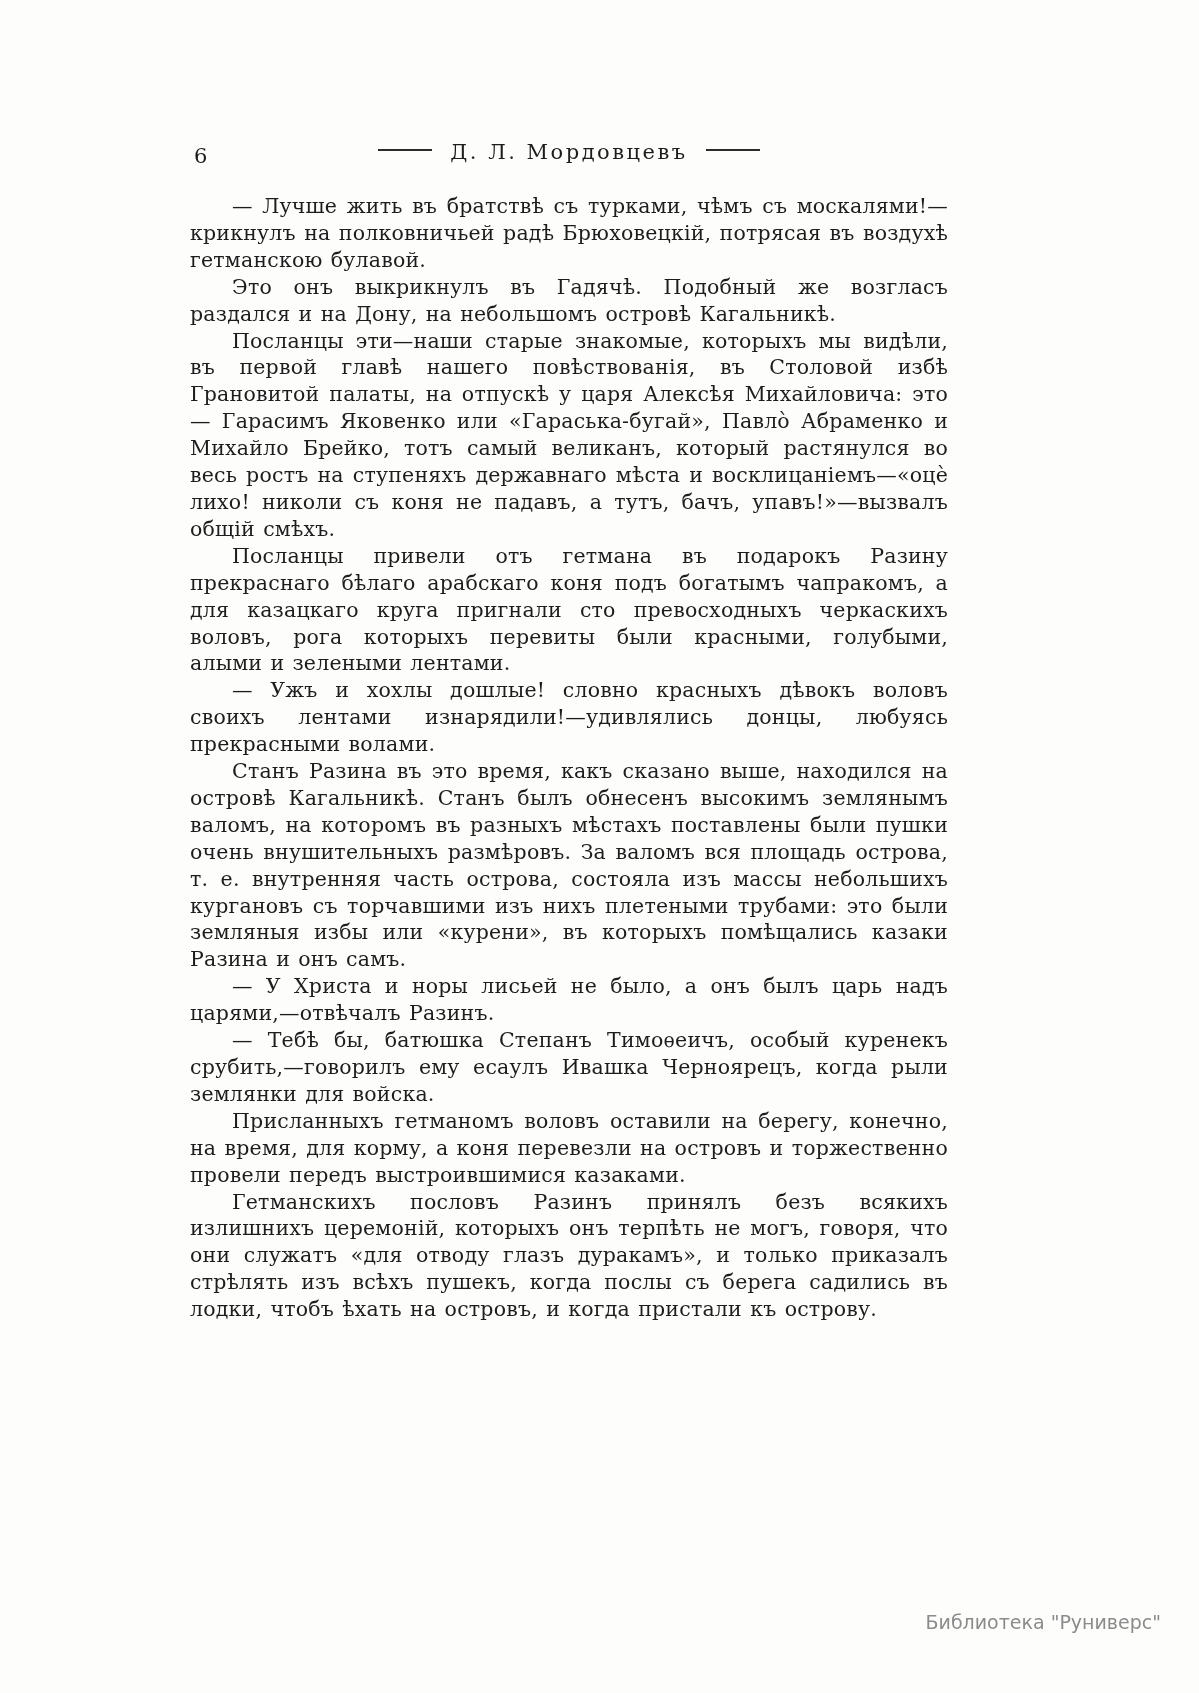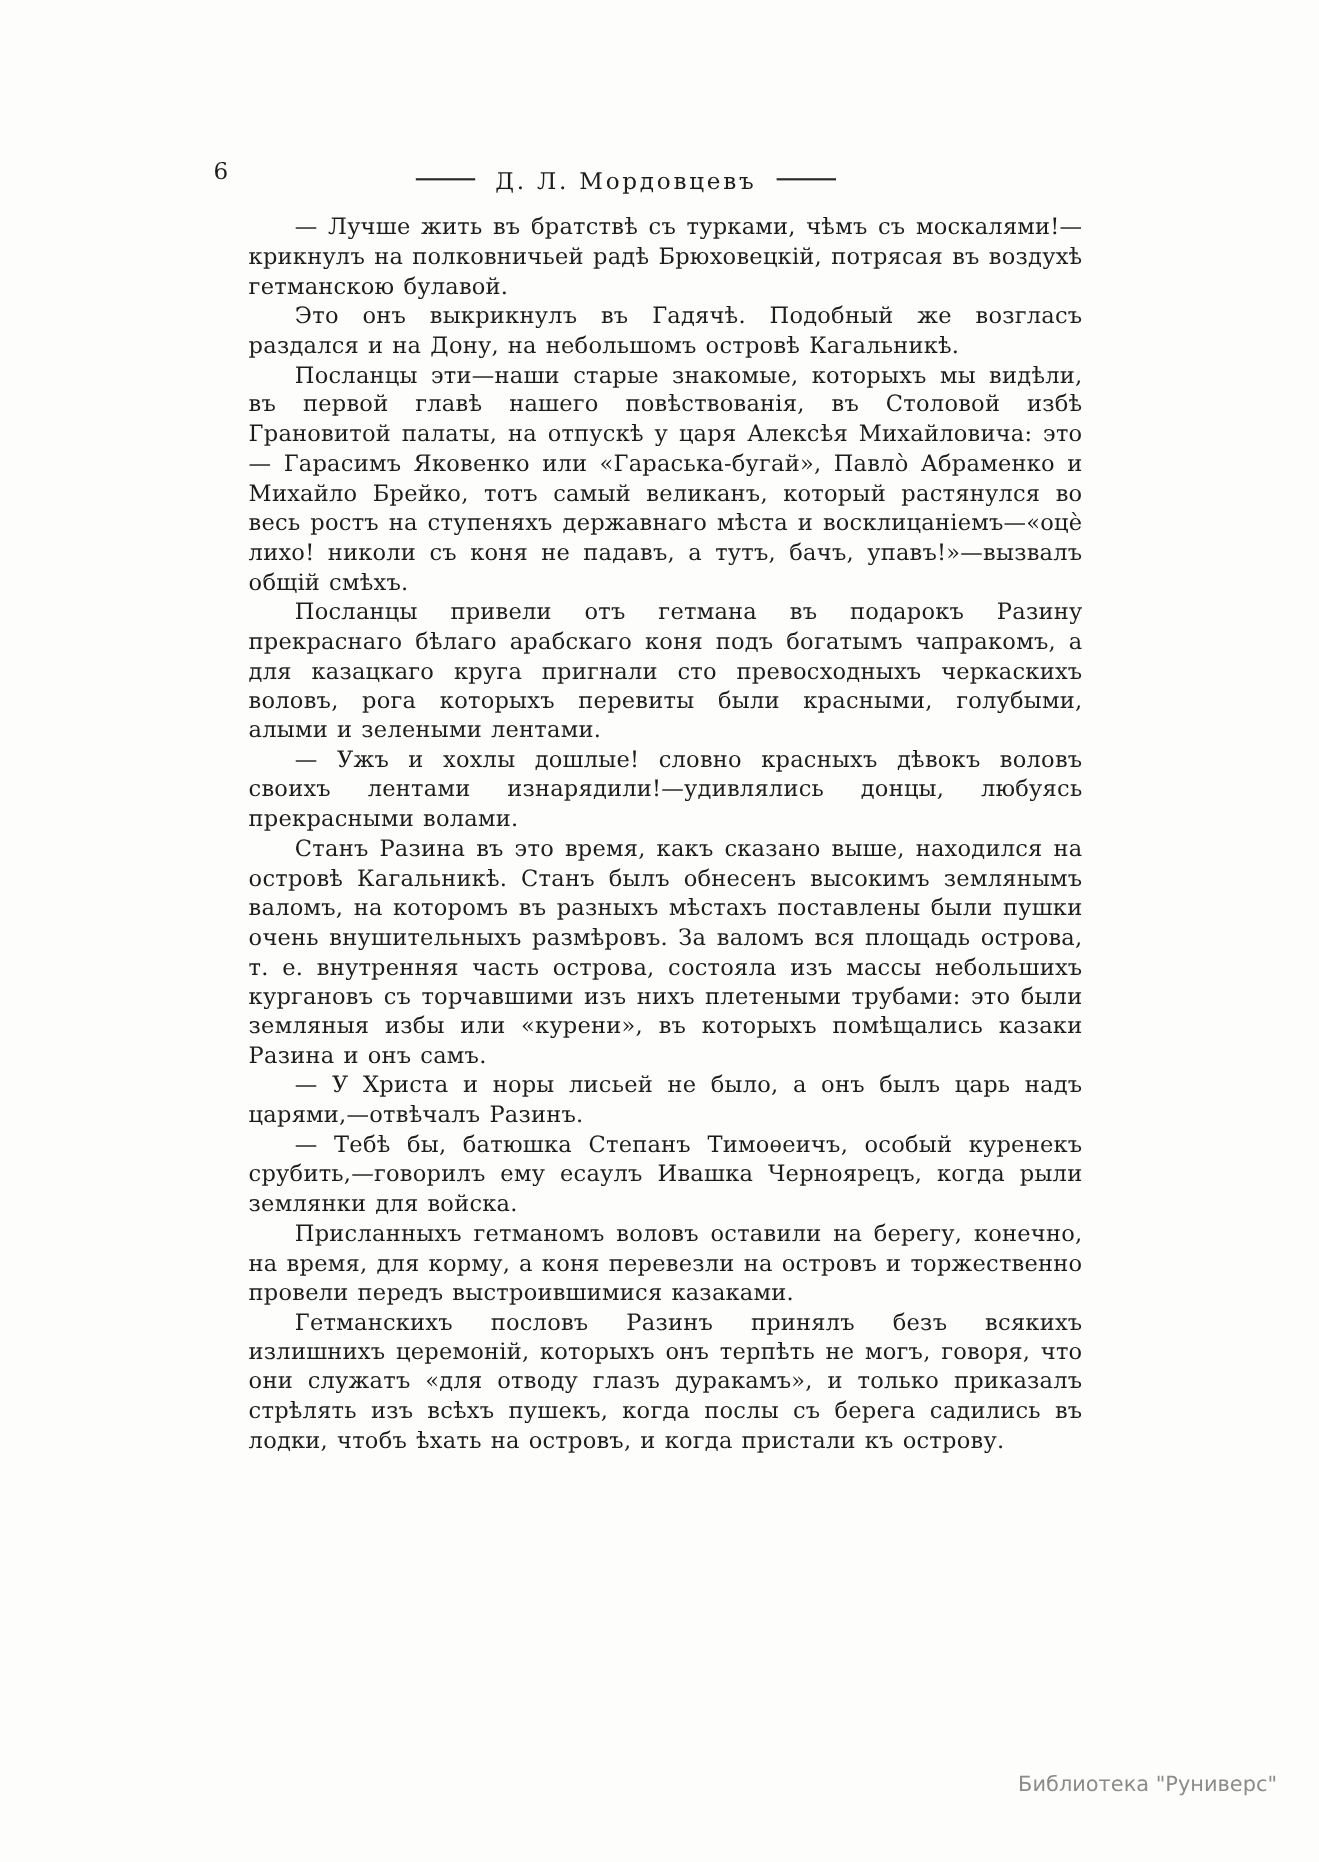--- a/index.html
+++ b/index.html
@@ -27,21 +27,21 @@
   .page-num {
     position: absolute;
     left: 4px;
     top: 4px;
     font-size: 21px;
   }
   .header-center {
     position: absolute;
     left: 0;
     right: 0;
-    top: 13px;
+    top: 0;
     text-align: center;
     white-space: nowrap;
   }
   .running-title {
     display: inline-block;
     font-size: 21px;
     letter-spacing: 2.5px;
     vertical-align: middle;
   }
   .rule {
@@ -55,21 +55,20 @@
   .text-block {
     position: absolute;
     top: 193px;
     left: 190px;
     width: 758px;
     font-size: 20.5px;
     line-height: 26.9px;
     text-align: justify;
     letter-spacing: 0.2px;
     word-spacing: 1.5px;
-    margin-left: 36px;
   }
   .text-block p {
     margin: 0;
     padding: 0;
     text-indent: 42px;
   }
   .watermark {
     position: absolute;
     right: 38px;
     bottom: 60px;

